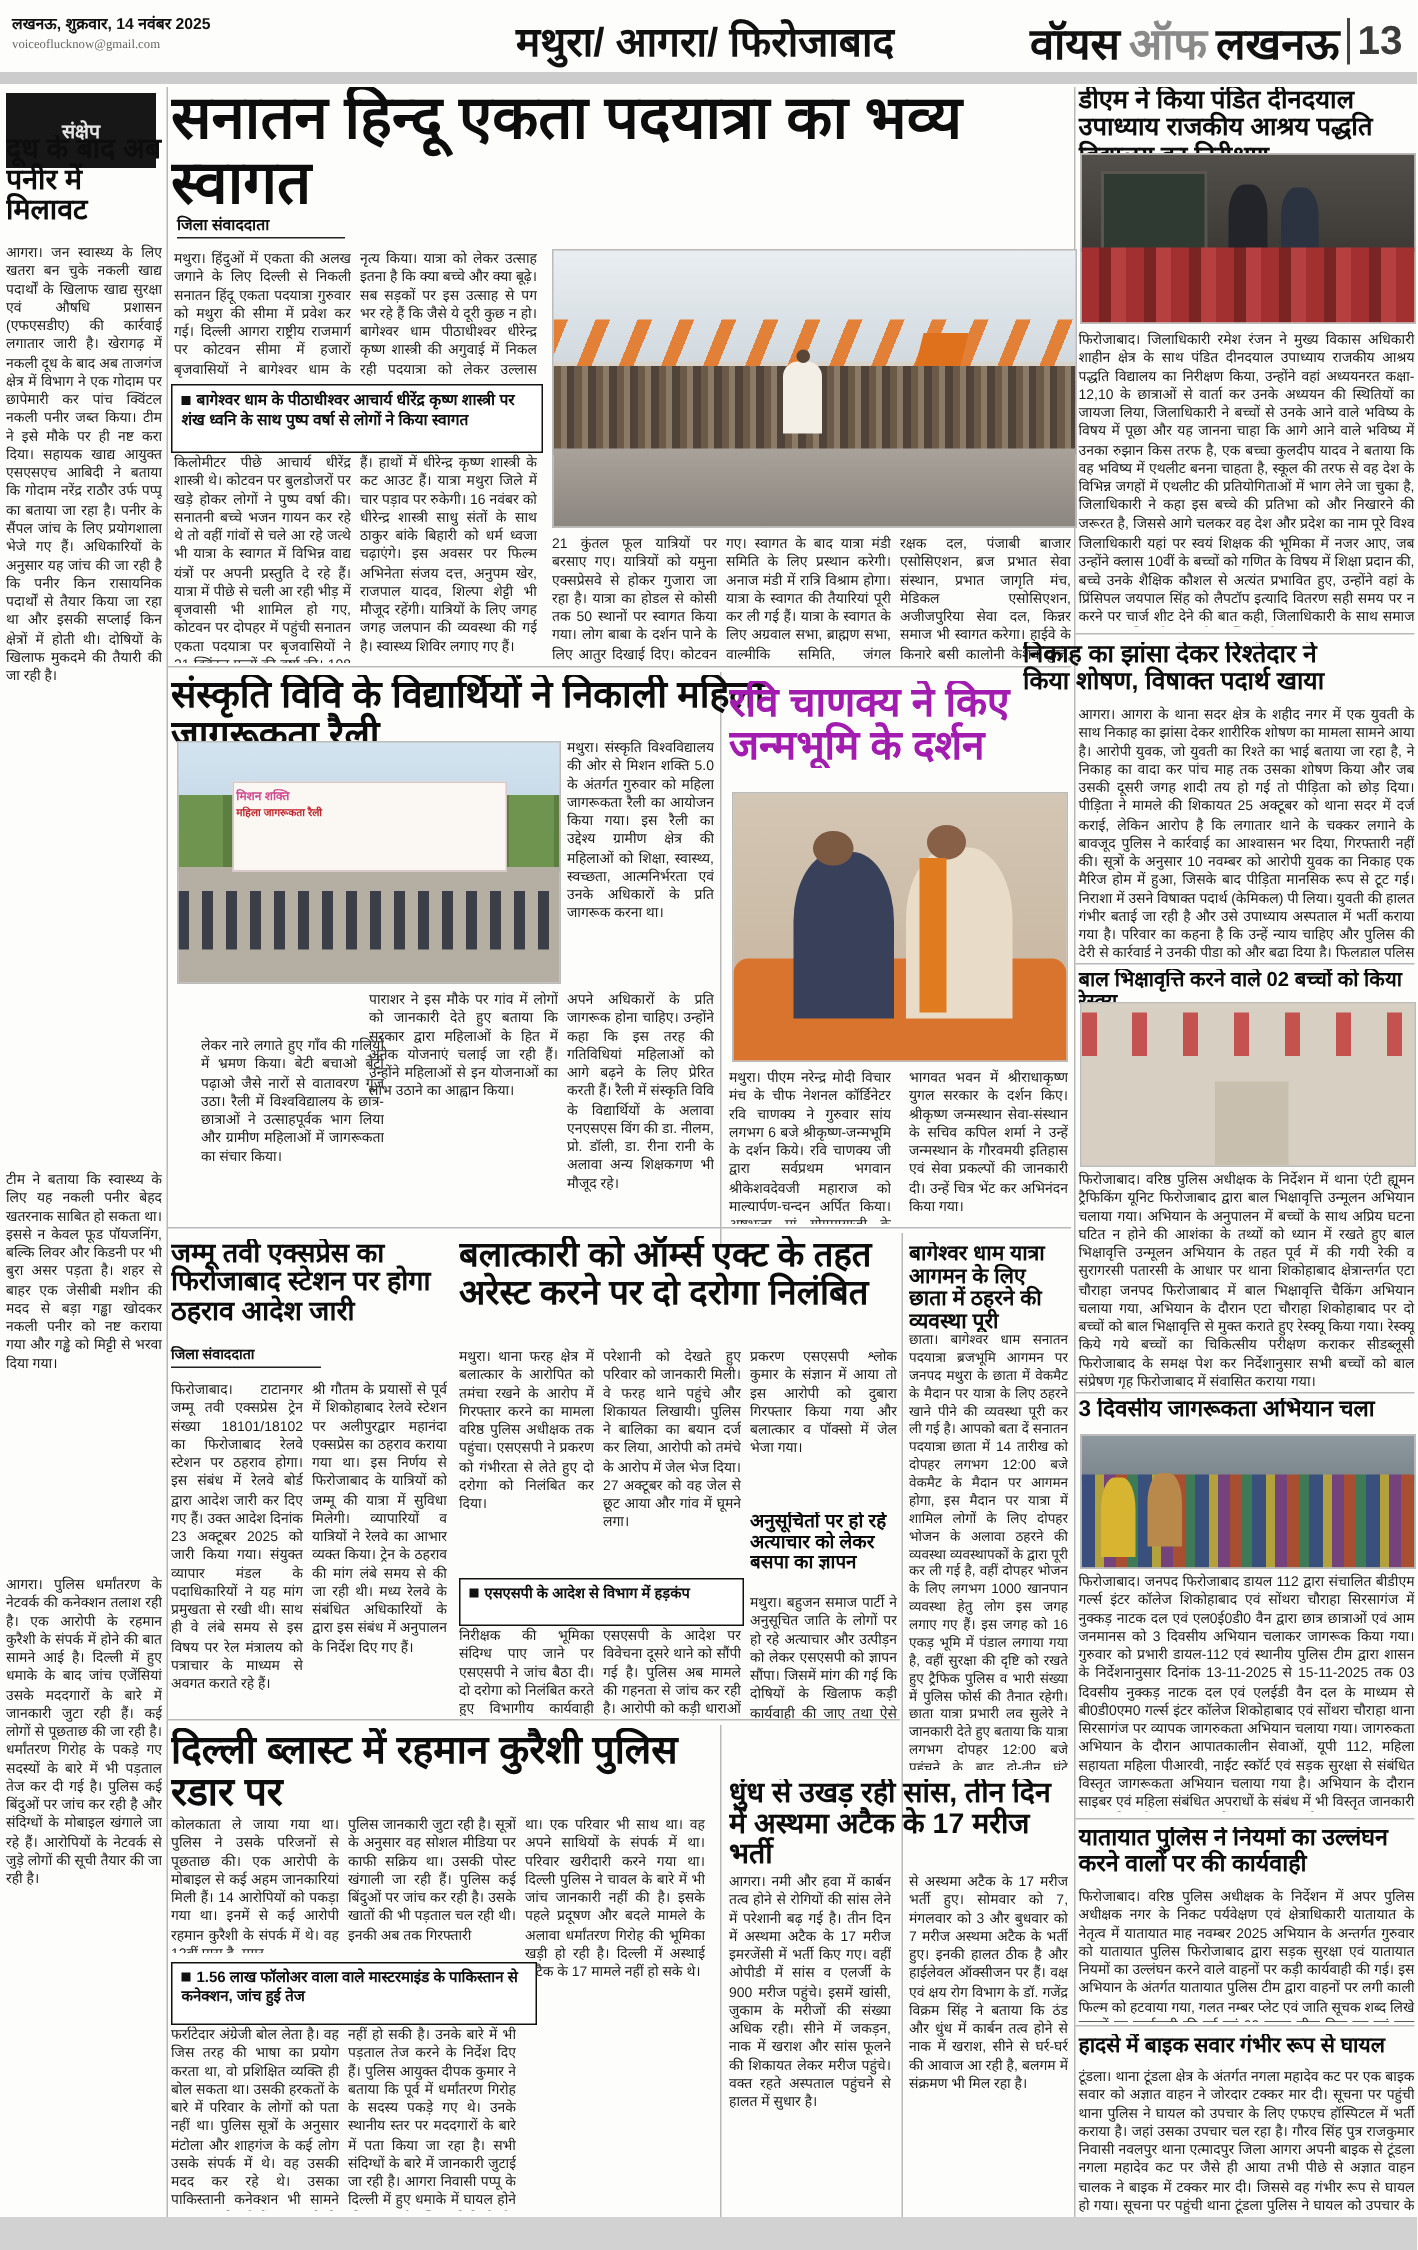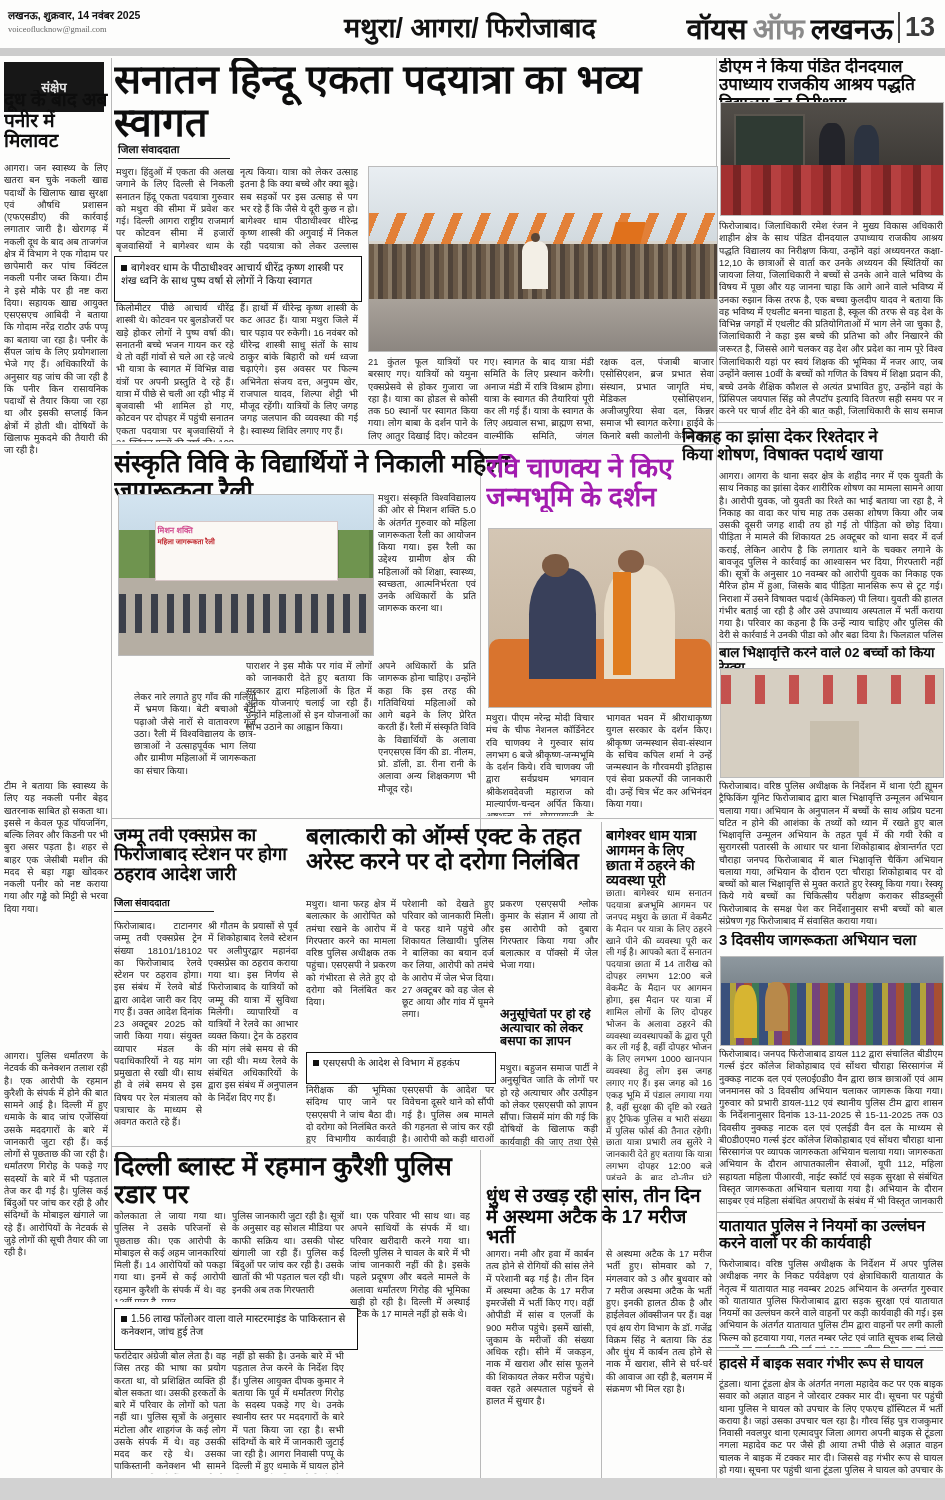--- a/index.html
+++ b/index.html
@@ -2,21 +2,21 @@
 <html><head>
 <meta charset="utf-8">
 <style>
   html,body{margin:0;padding:0;background:#ffffff;}
   #page{position:relative;width:945px;height:1500px;background:#fdfdfc;overflow:hidden;
         font-family:"Liberation Sans","DejaVu Sans",sans-serif;color:#111;}
   .abs{position:absolute;}
   .body-txt{font-size:9.3px;line-height:1.32;text-align:justify;color:#1c1c1c;overflow:hidden;}
   .hl{font-weight:800;color:#0d0d0d;line-height:1.08;overflow:hidden;}
   .byline{font-size:10.5px;font-weight:700;border-bottom:1.5px solid #222;padding-bottom:2px;}
-  .box{border:1.5px solid #111;padding:4px 6px;font-size:10.4px;font-weight:400;line-height:1.25;overflow:hidden;background:#fff;}
+  .box{border:1.5px solid #111;padding:4px 6px;font-size:10.4px;font-weight:700;line-height:1.25;overflow:hidden;background:#fff;}
   .bullet{display:inline-block;width:6px;height:6px;background:#111;margin-right:4px;vertical-align:middle;}
   .photo{position:absolute;overflow:hidden;background:#d8d4cc;border:1px solid #bbb;}
   .vline{position:absolute;width:1px;background:#b9b9b9;}
   .hline{position:absolute;height:1px;background:#b9b9b9;}
   .sankshep{background:#171717;color:#e5e5e5;text-align:center;font-weight:700;font-size:13px;padding:16px 0;}
   .graybar{position:absolute;background:#cccccc;}
   .masthead{font-weight:900;font-size:29px;letter-spacing:0;}
   .masthead .lite{color:#8a8a8a;}
   .pageno{font-weight:900;font-size:27px;color:#3c3c3c;border-left:2px solid #444;padding-left:5px;margin-left:5px;}
 </style>

